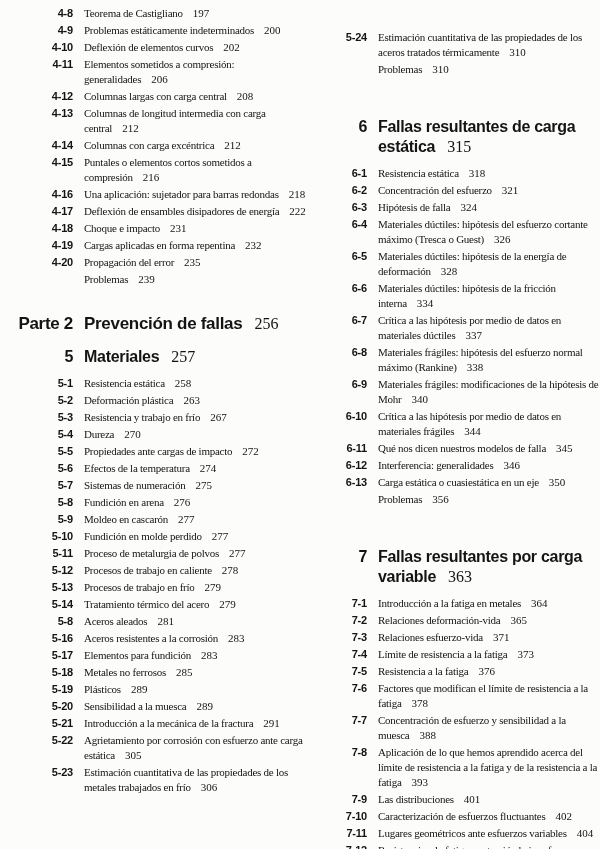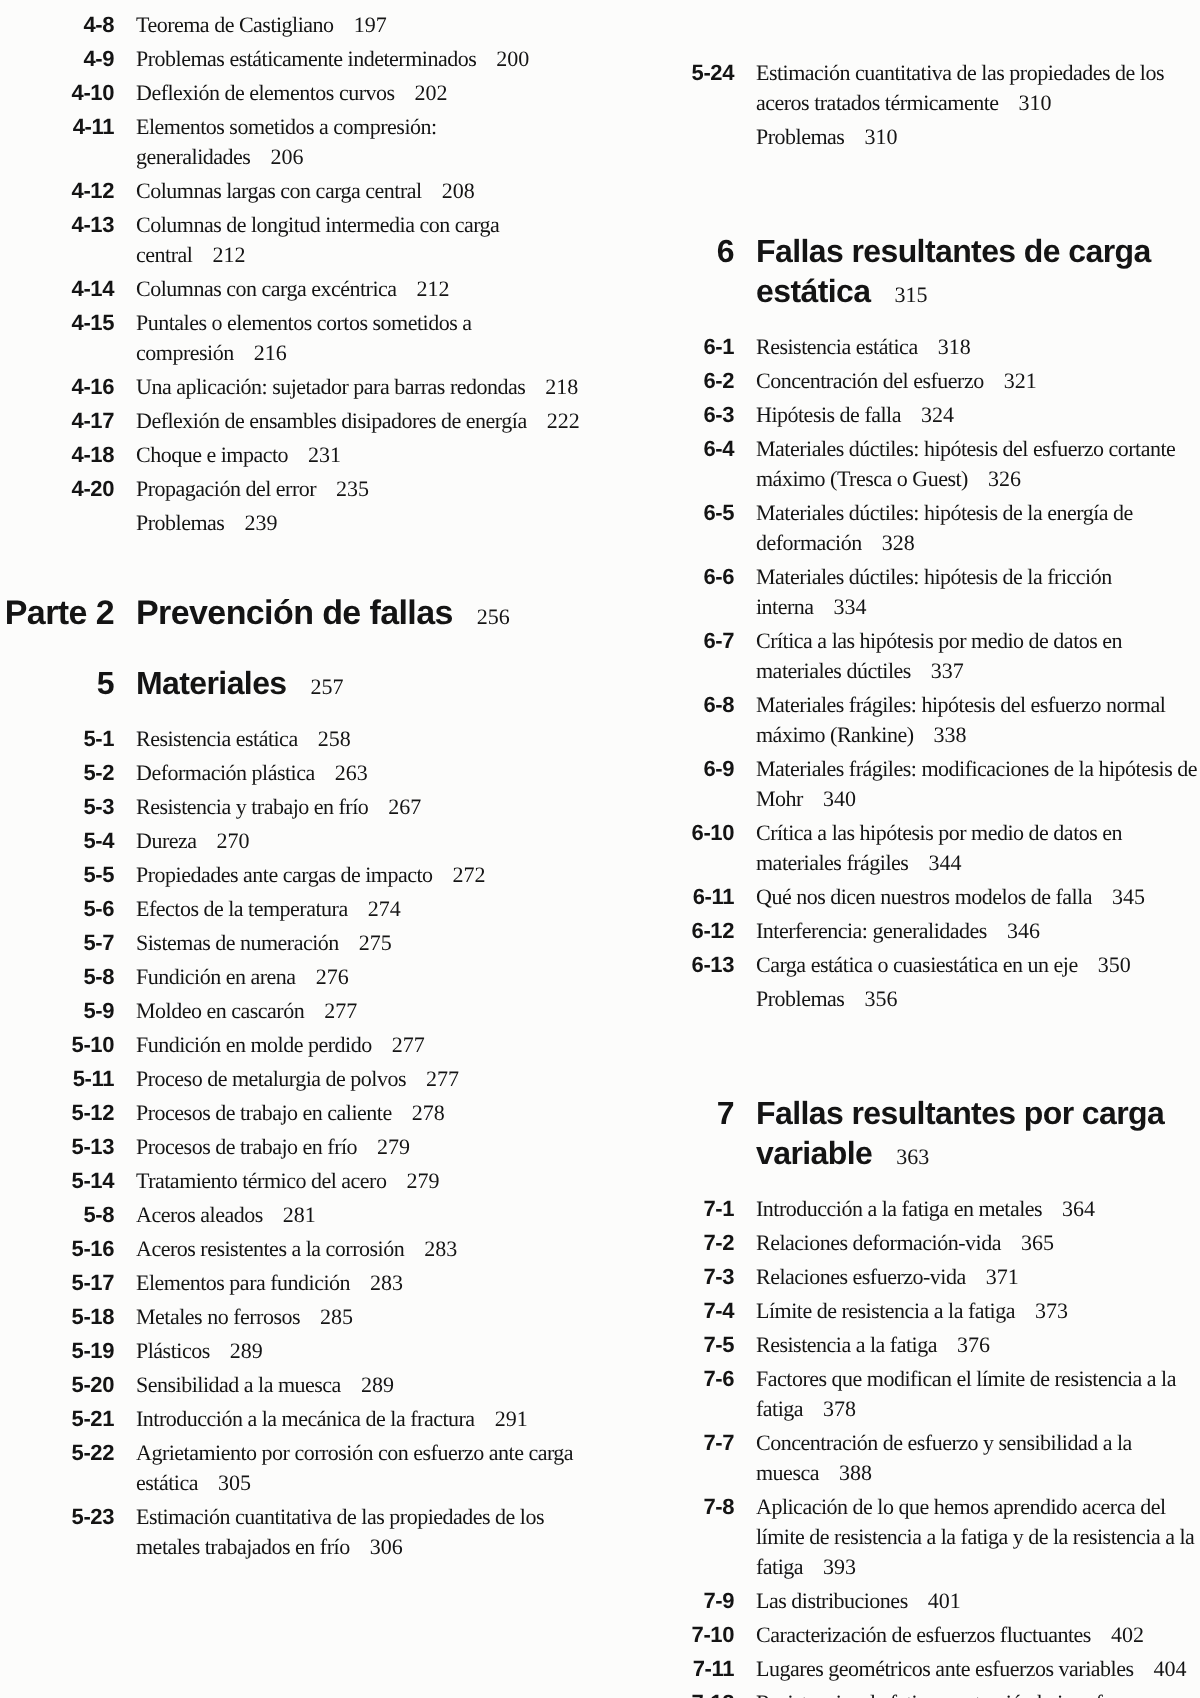--- a/index.html
+++ b/index.html
@@ -6,21 +6,21 @@
   .page{
     position:relative;
     width:600px;height:849px;
     margin:0 auto;
     background:#fcfcfb;
     color:#141414;
     overflow:hidden;
     font-family:"Liberation Serif", serif;
   }
   .col{position:absolute;top:0;height:849px;box-sizing:border-box;padding-top:6px;}
-  .col-left{left:0;width:300px;}
+  .col-left{left:16px;width:300px;}
   .col-right{left:300px;width:300px;padding-left:10px;margin-top:24px;}
 
   
   .entry{display:flex;align-items:flex-start;margin-bottom:2px;}
   .num{
     flex:0 0 57px;text-align:right;
     font-family:"Liberation Sans", sans-serif;
     font-weight:bold;font-size:11px;line-height:15px;
     letter-spacing:-0.2px;white-space:nowrap;
   }
@@ -38,21 +38,21 @@
     font-family:"Liberation Sans", sans-serif;font-weight:bold;
     white-space:nowrap;letter-spacing:-0.3px;
   }
   .htitle{
     margin-left:11px;flex:1;
     font-family:"Liberation Sans", sans-serif;font-weight:bold;
     letter-spacing:-0.3px;
   }
   .htitle .pagenum{
     font-family:"Liberation Serif", serif;font-weight:normal;
-    font-size:11px;letter-spacing:0;margin-left:12px;
+    font-size:16px;letter-spacing:0;margin-left:12px;
   }
   .part{margin:26px 0 0 0;justify-content:flex-end;}
   .part .hnum,.part .htitle{font-size:17px;line-height:21px;}
   .chapter{margin:40px 0 9px 0;}
   .chapter .hnum,.chapter .htitle{font-size:16px;line-height:20px;}
   .part + .chapter{margin-top:13px;}
   .entries{margin:0;}
 </style>
 </head>
 <body>
@@ -98,20 +98,24 @@
         </div>
         <div class="entry">
           <span class="num">4-17</span>
           <span class="title"><span class="ttext">Deflexión de ensambles disipadores de energía</span><span class="pagenum">222</span></span>
         </div>
         <div class="entry">
           <span class="num">4-18</span>
           <span class="title"><span class="ttext">Choque e impacto</span><span class="pagenum">231</span></span>
         </div>
         <div class="entry">
+          <span class="num">4-19</span>
+          <span class="title"><span class="ttext">Cargas aplicadas en forma repentina</span><span class="pagenum">232</span></span>
+        </div>
+        <div class="entry">
           <span class="num">4-20</span>
           <span class="title"><span class="ttext">Propagación del error</span><span class="pagenum">235</span></span>
         </div>
         <div class="entry">
           <span class="num"></span>
           <span class="title btitle"><span class="ttext">Problemas</span><span class="pagenum">239</span></span>
         </div>
       </div>
       <div class="hrow part">
         <span class="hnum">Parte 2</span>

